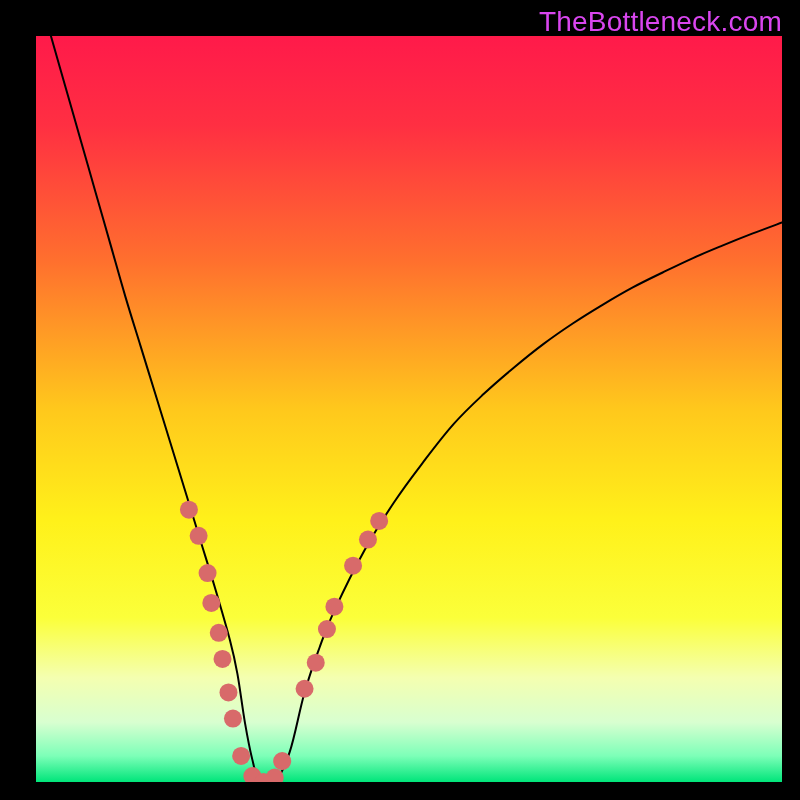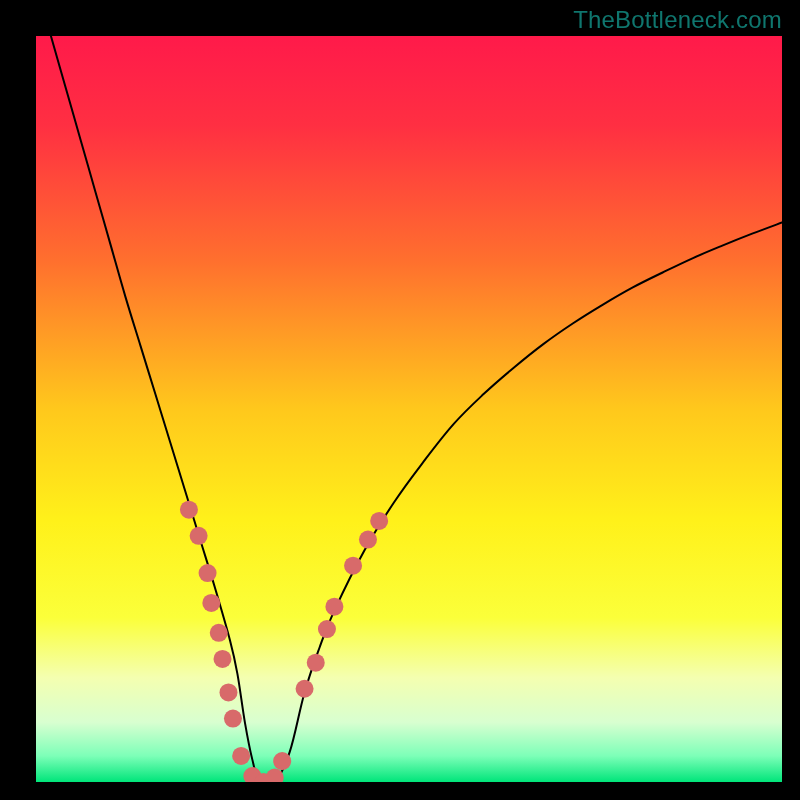--- a/index.html
+++ b/index.html
@@ -21,23 +21,23 @@
   }
   .plot-area {
     position: absolute;
   }
   .gradient {
     position: absolute;
     left: 0; top: 0; right: 0; bottom: 0;
   }
   .watermark {
     position: absolute;
-    font-size: 24px;
+    font-size: 28px;
     font-weight: 400;
-    color: #0f766e;
+    color: #d946ef;
     letter-spacing: 0.2px;
   }
   svg.curve {
     position: absolute;
     left: 0; top: 0;
   }
 </style>
 </head>
 <body>
 

